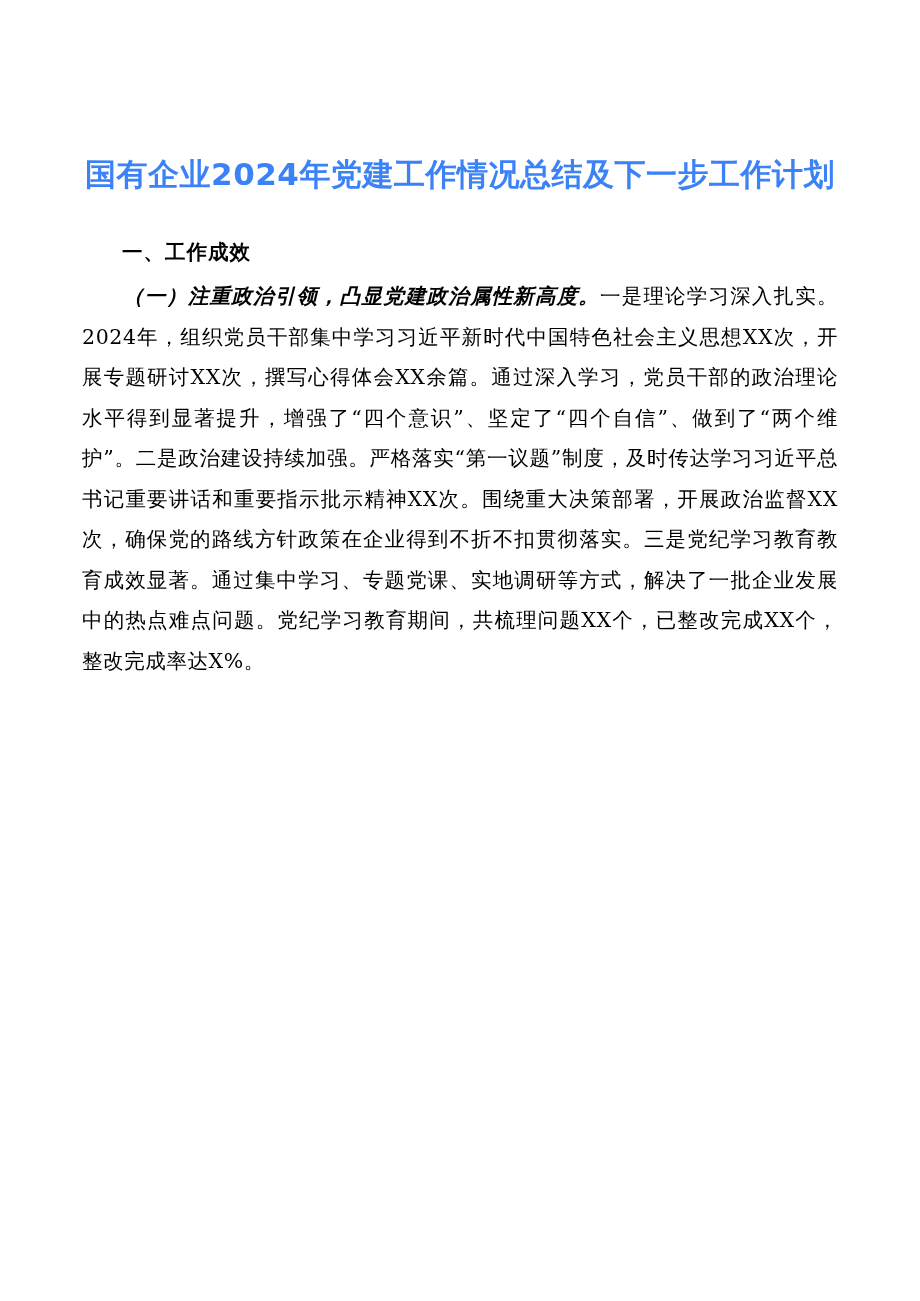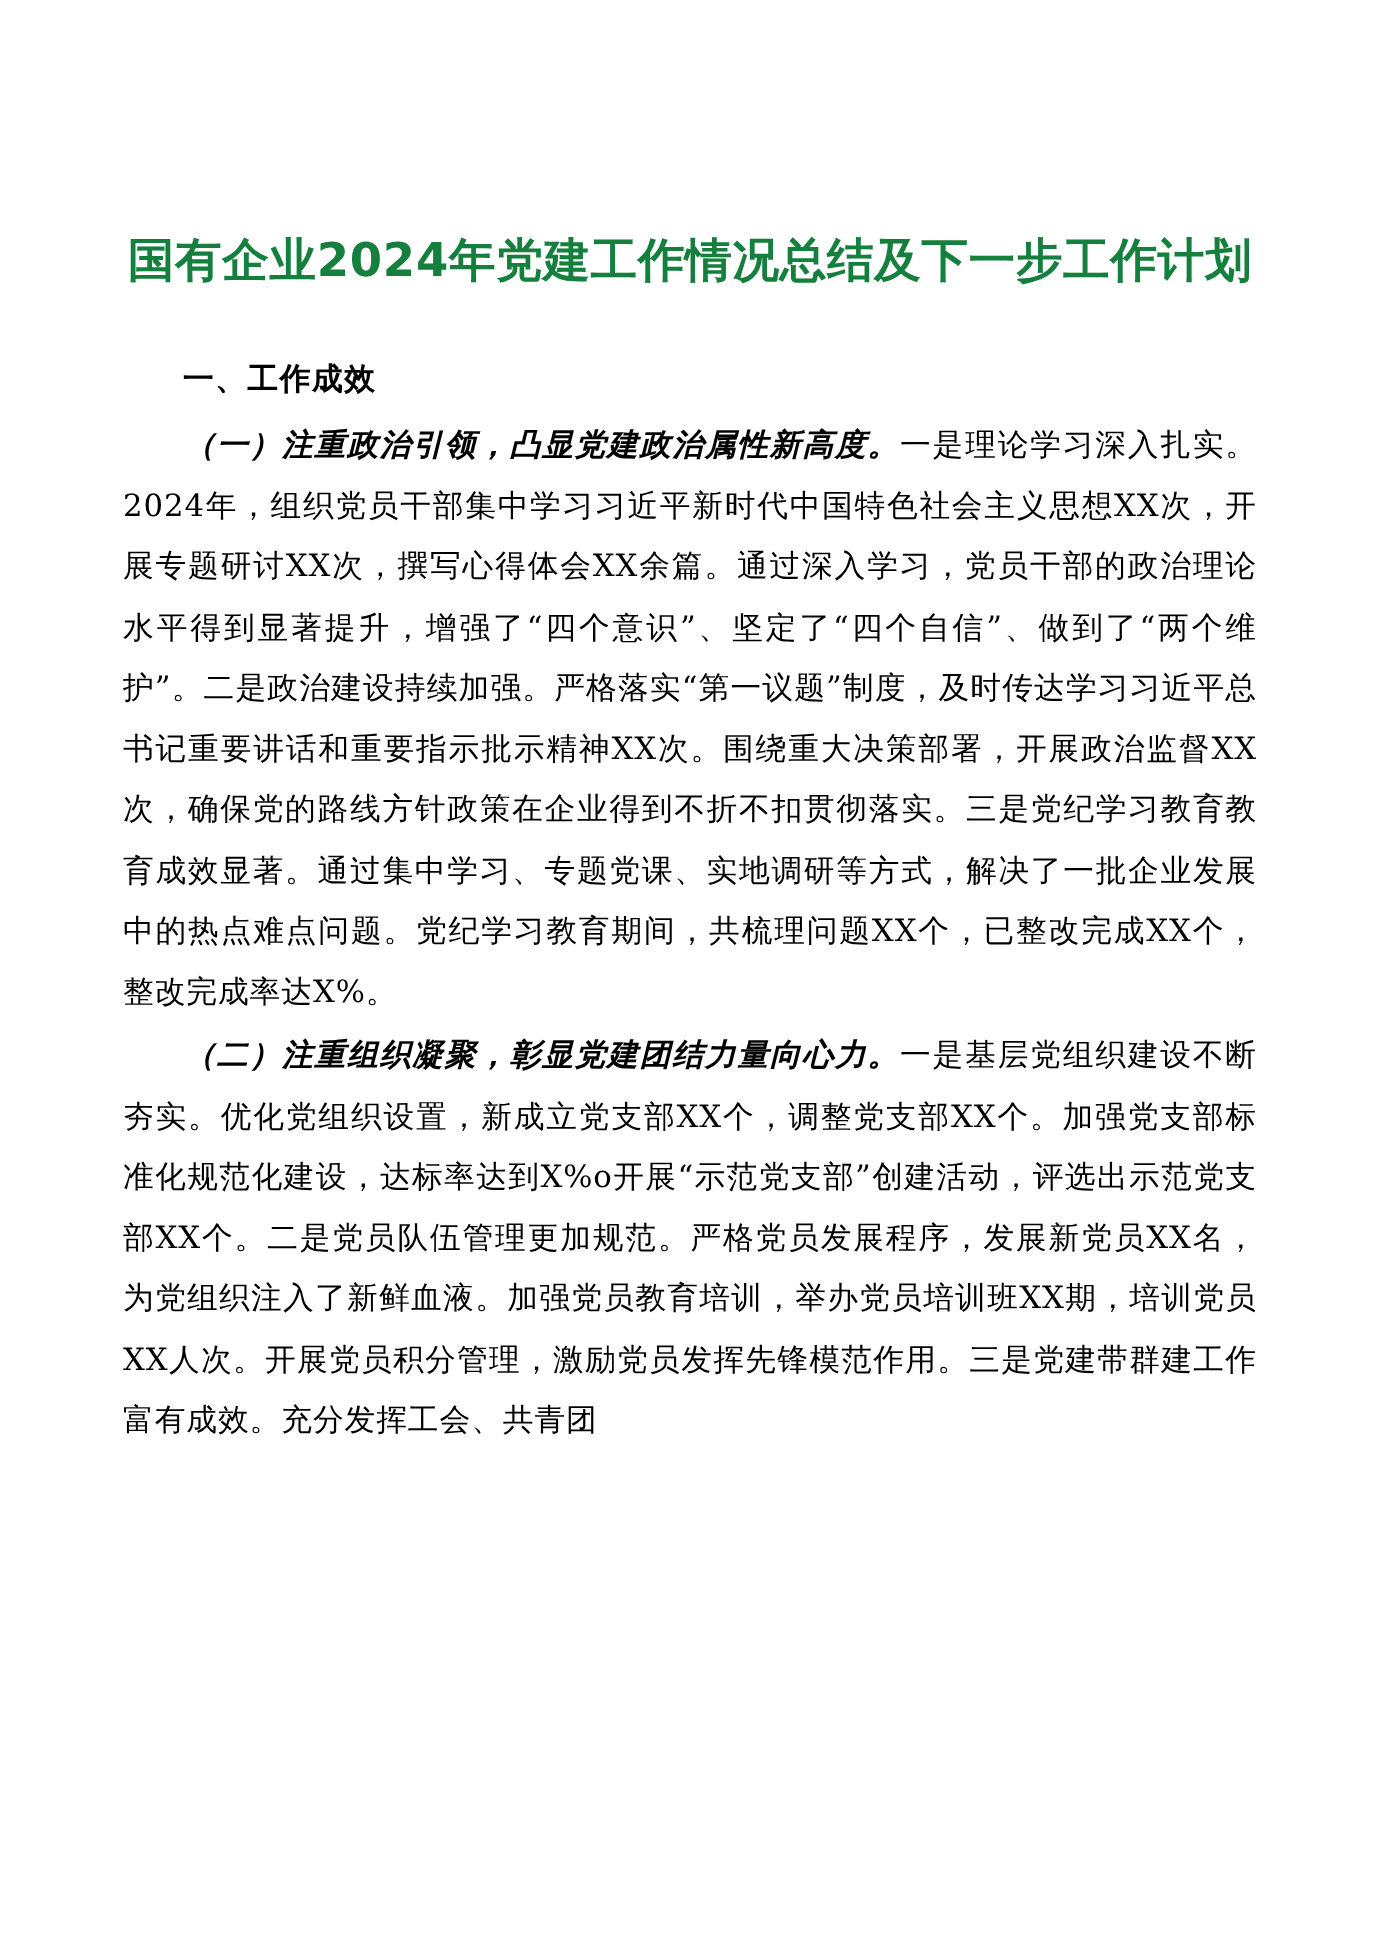--- a/index.html
+++ b/index.html
@@ -23,21 +23,21 @@
     background: #ffffff;
   }
   .doc-title {
     font-family: "DejaVu Sans", "Liberation Sans", sans-serif;
     font-weight: bold;
     font-size: 31px;
     line-height: 48px;
     text-align: center;
     letter-spacing: 0.5px;
     margin: 0 0 34px 0;
-    color: #15803d;
+    color: #3b82f6;
   }
   .section-heading {
     font-family: "DejaVu Serif", "Liberation Serif", serif;
     font-weight: bold;
     font-size: 20.5px;
     line-height: 40px;
     margin: 0 0 4px 0;
     text-indent: 40px;
     letter-spacing: 1px;
   }
@@ -61,17 +61,16 @@
 <div class="page">
 
   <h1 class="doc-title">国有企业2024年党建工作情况总结及下一步工作计划</h1>
 
   <div class="section">
 
     <div class="section-heading">一、工作成效</div>
 
     <p class="para"><b>（一）注重政治引领，凸显党建政治属性新高度。</b><span>一是理论学习深入扎实。2024年，组织党员干部集中学习习近平新时代中国特色社会主义思想XX次，开展专题研讨XX次，撰写心得体会XX余篇。通过深入学习，党员干部的政治理论水平得到显著提升，增强了“四个意识”、坚定了“四个自信”、做到了“两个维护”。二是政治建设持续加强。严格落实“第一议题”制度，及时传达学习习近平总书记重要讲话和重要指示批示精神XX次。围绕重大决策部署，开展政治监督XX次，确保党的路线方针政策在企业得到不折不扣贯彻落实。三是党纪学习教育教育成效显著。通过集中学习、专题党课、实地调研等方式，解决了一批企业发展中的热点难点问题。党纪学习教育期间，共梳理问题XX个，已整改完成XX个，整改完成率达X%。</span></p>
 
-    <p class="para"><b>（二）注重组织凝聚，彰显党建团结力量向心力。</b><span>一是基层党组织建设不断夯实。优化党组织设置，新成立党支部XX个，调整党支部XX个。加强党支部标准化规范化建设，达标率达到X%o开展“示范党支部”创建活动，评选出示范党支部XX个。二是党员队伍管理更加规范。严格党员发展程序，发展新党员XX名，为党组织注入了新鲜血液。加强党员教育培训，举办党员培训班XX期，培训党员XX人次。开展党员积分管理，激励党员发挥先锋模范作用。三是党建带群建工作富有成效。充分发挥工会、共青团</span></p>
 
   </div>
 
 </div>
 
 </body></html>

